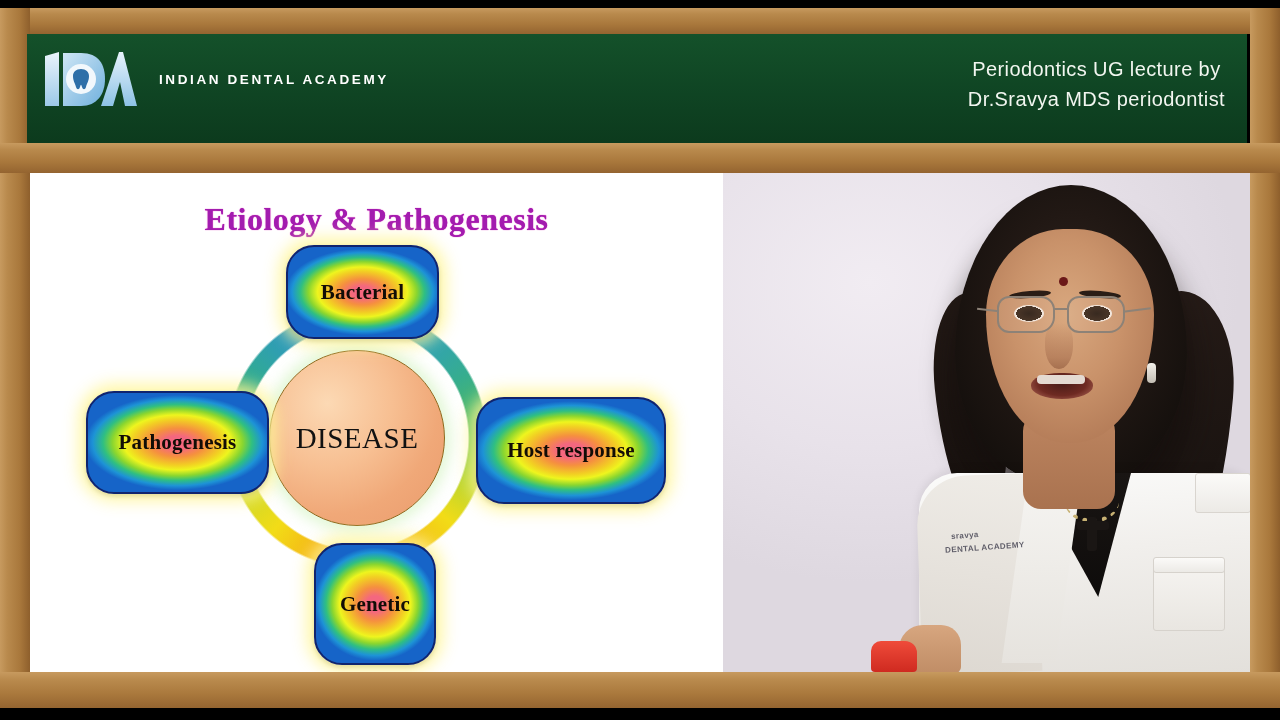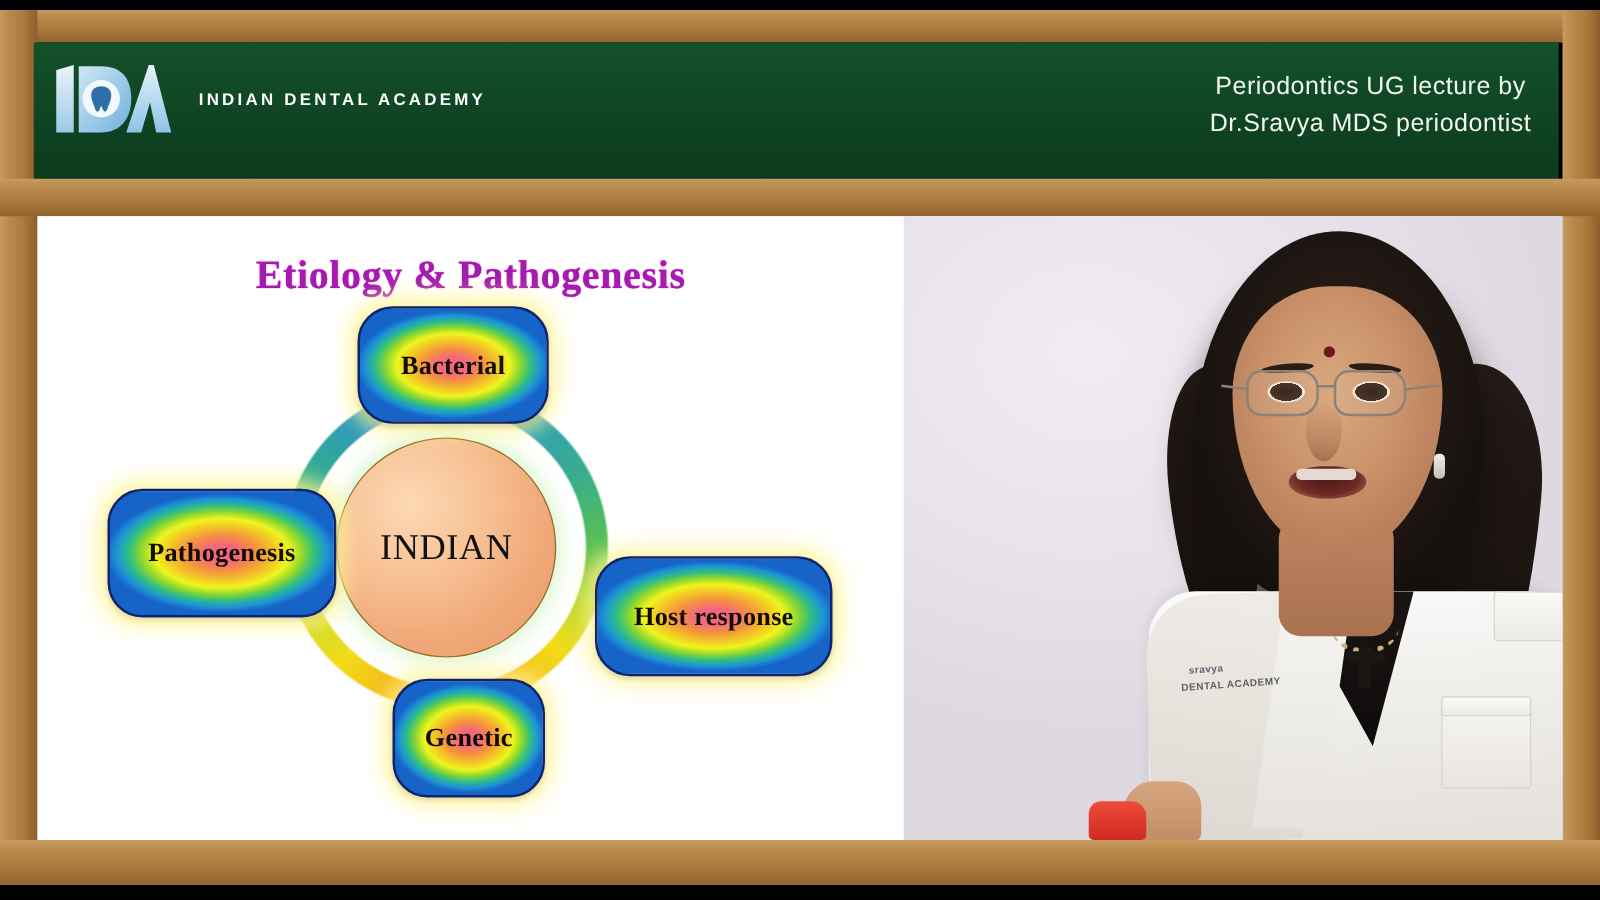--- a/index.html
+++ b/index.html
@@ -189,22 +189,22 @@
     font-family: "Liberation Serif", serif;
     font-weight: bold;
     font-size: 21px;
     color: #120d06;
     white-space: nowrap;
     letter-spacing: .2px;
   }
 
   #node-bacterial     { left: 208px; top: 14px;  width: 153px; height: 94px; }
   #node-environmental { left: 8px;   top: 160px; width: 183px; height: 103px; }
-  #node-host          { left: 398px; top: 166px; width: 190px; height: 96px; margin-top: 48px; }
-  #node-genetic       { left: 236px; top: 312px; width: 122px; height: 95px; }
+  #node-host          { left: 398px; top: 166px; width: 190px; height: 107px; }
+  #node-genetic       { left: 236px; top: 312px; width: 122px; height: 122px; }
 
   
   #video {
     position: relative;
     width: 527px; height: 499px;
     overflow: hidden;
     background: linear-gradient(160deg,#ece7ee 0%, #e7e1e8 45%, #dfd9e1 100%);
   }
   #video-bg {
     position: absolute; inset: 0;
@@ -421,21 +421,21 @@
 
   <div id="content">
 
     <div id="slide">
       <div id="slide-title">Etiology &amp; Pathogenesis</div>
 
       <div id="diagram">
         <div id="ring"></div>
 
         <div id="disease">
-          <span>INDIAN</span>
+          <span>DISEASE</span>
         </div>
 
         <div class="node" id="node-bacterial">
           <span>Bacterial</span>
         </div>
 
         <div class="node" id="node-environmental">
           <span>Pathogenesis</span>
         </div>
 

